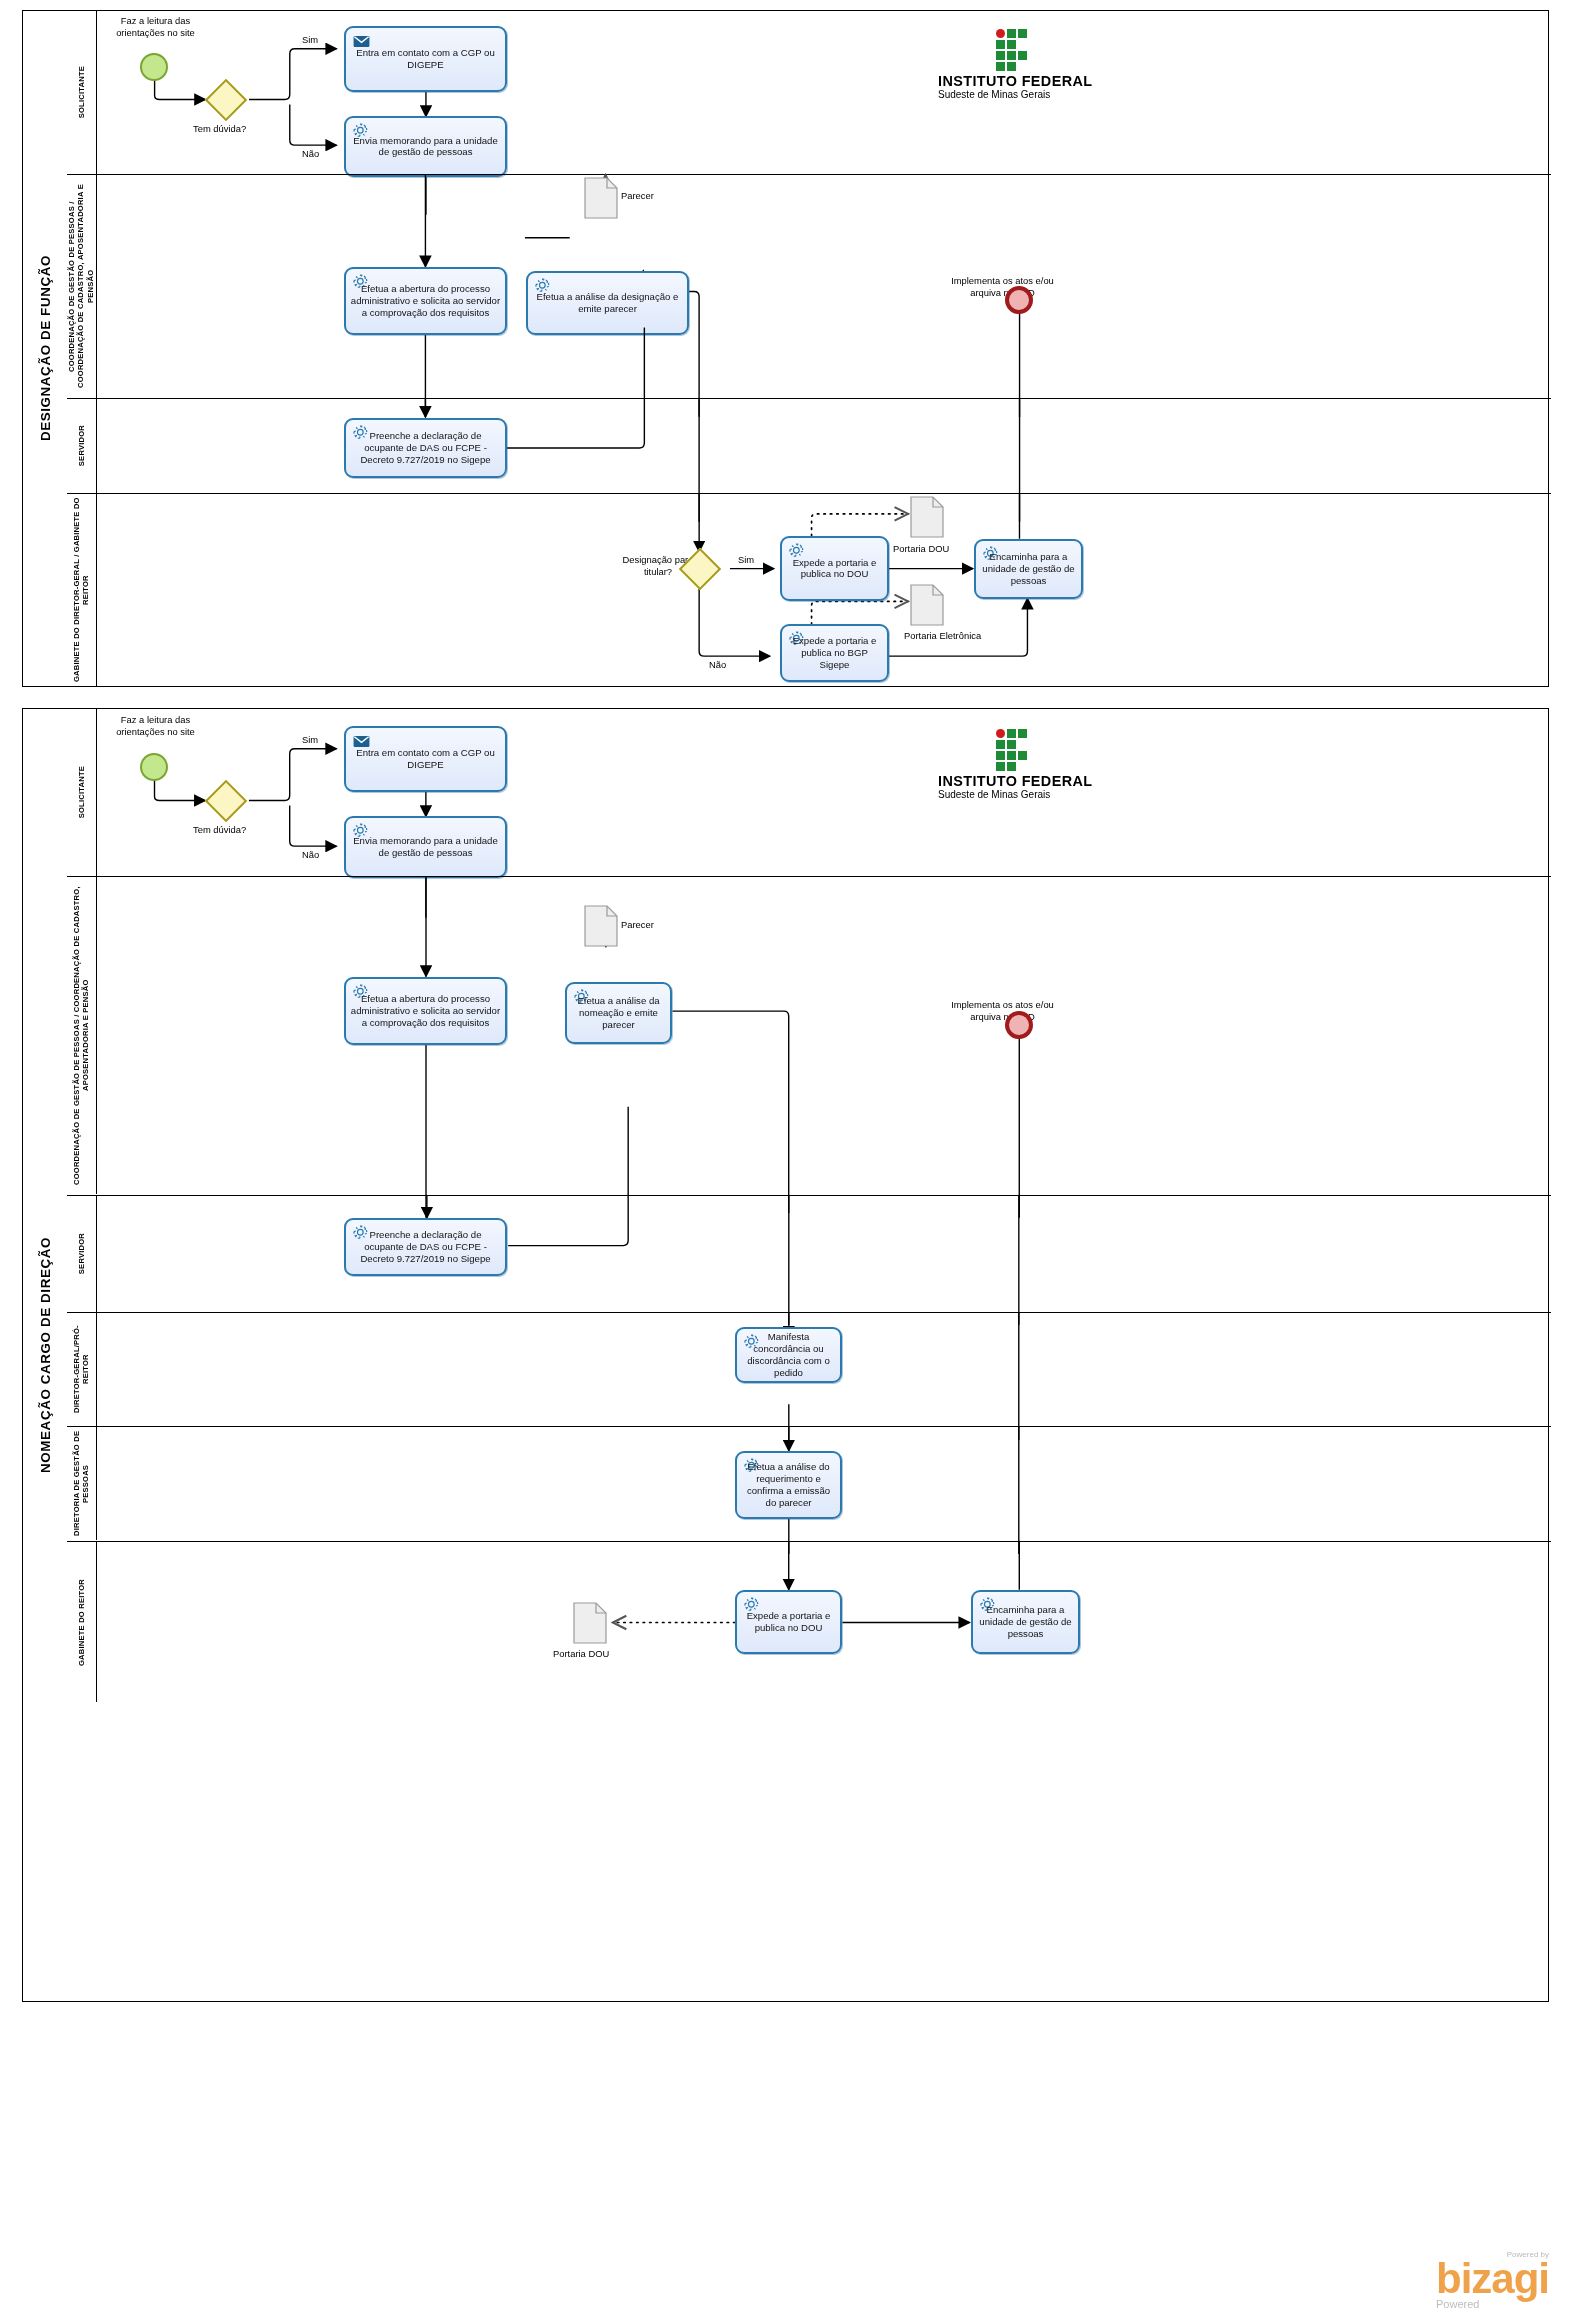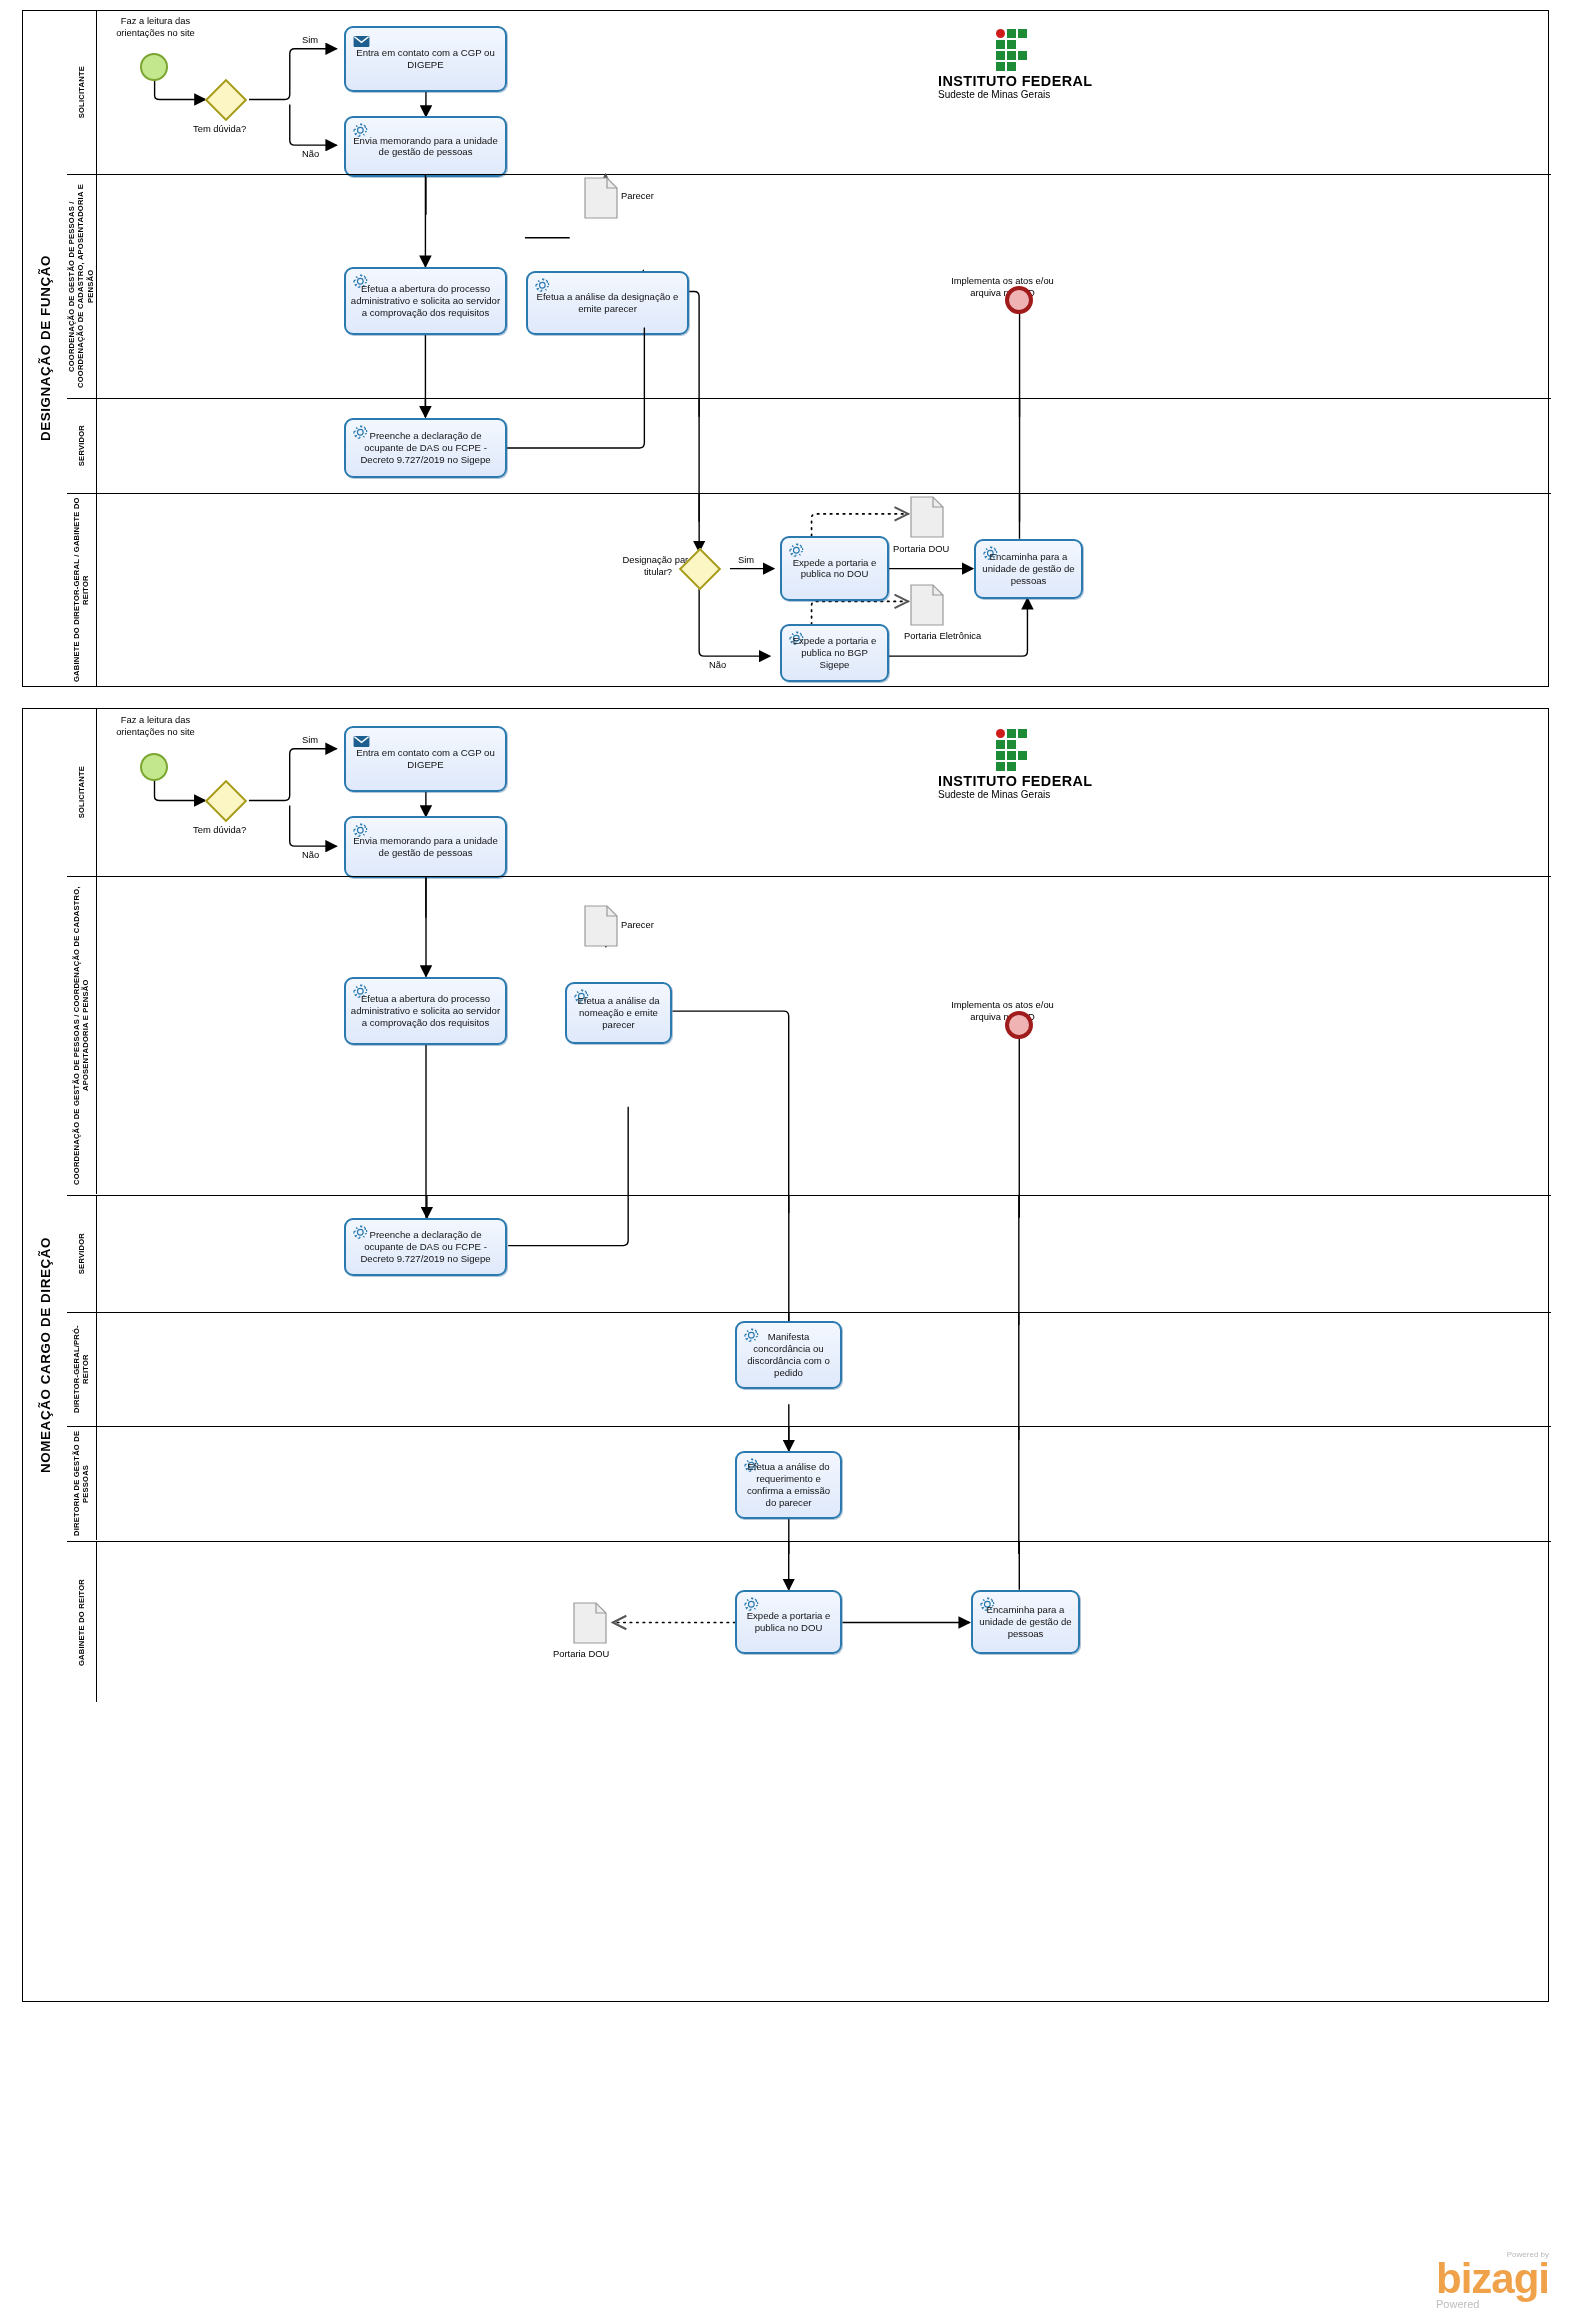--- a/index.html
+++ b/index.html
@@ -446,21 +446,21 @@
     <div class="lane" style="top:603px;height:114px;width:1484px;">
       <div class="lane-hdr">
         <span>DIRETOR-GERAL/PRÓ-REITOR</span>
       </div>
       <div class="lane-body">
         <svg class="canvas" width="1454" height="114" viewBox="0 0 1461 115">
           <path d="M695,0 L695,24" fill="none" stroke="#000" stroke-width="1.4" marker-end="url(#ar)"></path>
           <path d="M695,92 L695,128" fill="none" stroke="#000" stroke-width="1.4"></path>
           <path d="M927,0 L927,128" fill="none" stroke="#000" stroke-width="1.4"></path>
         </svg>
-        <div class="task" style="left:638px;top:8px;width:107px;height:68px;">
+        <div class="task" style="left:638px;top:14px;width:107px;height:56px;">
           <svg class="tico" viewBox="0 0 24 24">
             <g fill="none" stroke="#2a7ab0" stroke-width="1.5">
               <circle cx="10.5" cy="10.5" r="3.6"></circle>
               <path d="M10.5,2.6 L12.4,4.1 M17,5.2 L16.6,7.6 M18.6,11.6 L16.4,12.6 M15.8,17 L14.2,15.3 M9.6,18.3 L10.1,15.9 M4.1,15.6 L6.2,14.3 M2.5,9.6 L4.8,8.9 M5.1,4.4 L6.9,6"></path>
               <path d="M10.5,2.6 A8,8 0 0 1 18.6,11.6" stroke-dasharray="2.6 2.2"></path>
               <path d="M2.5,9.6 A8,8 0 0 0 9.6,18.3" stroke-dasharray="2.6 2.2"></path>
             </g>
           </svg>
           <div class="lbl">Manifesta concordância ou discordância com o pedido</div>
         </div>

